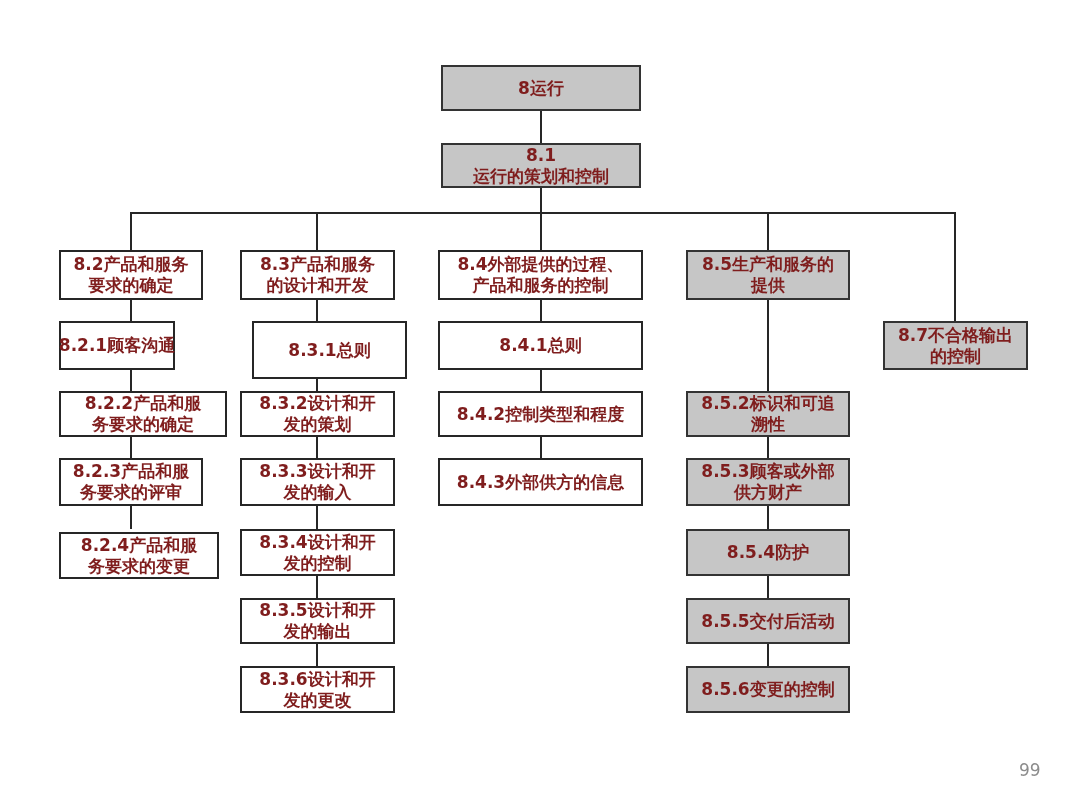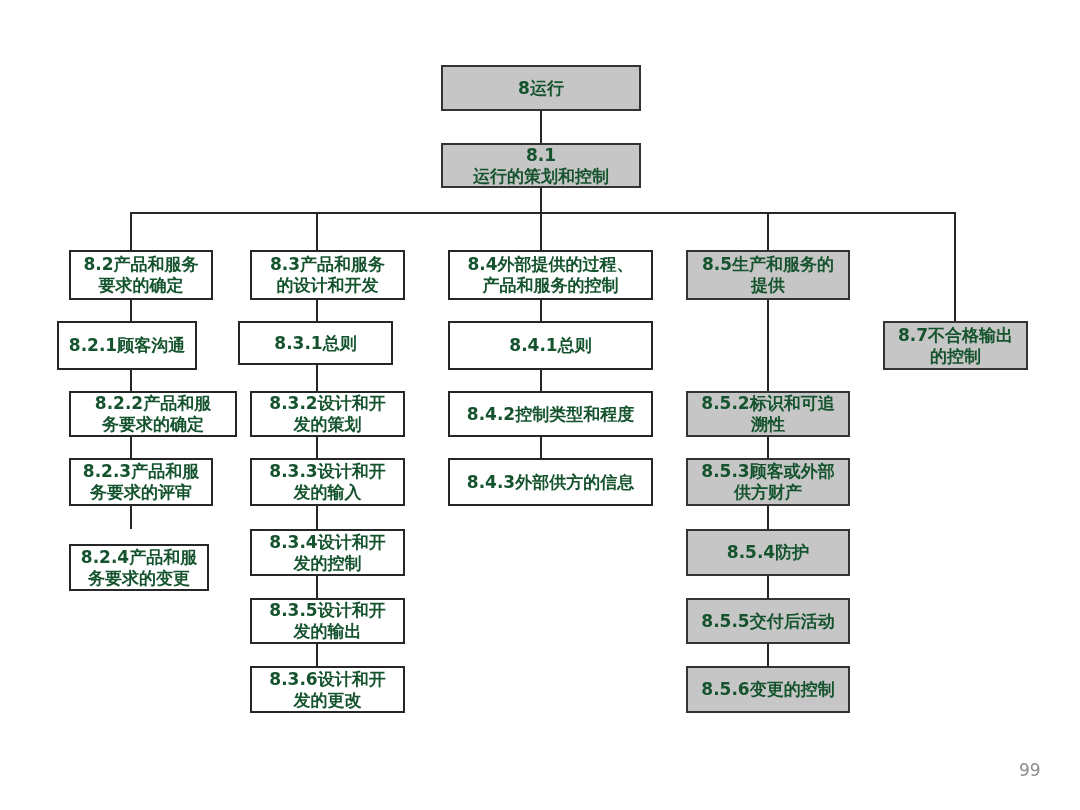--- a/index.html
+++ b/index.html
@@ -16,25 +16,25 @@
     box-sizing:border-box;
     border:2px solid #262626;
     display:flex;
     flex-direction:column;
     align-items:center;
     justify-content:center;
     text-align:center;
     font-weight:bold;
     font-size:17px;
     line-height:21px;
-    color:#14532d;
+    color:#7f1d1d;
     z-index:2;
     letter-spacing:0px;
   }
-  .white{background:#ffffff;margin-left:10px;}
+  .white{background:#ffffff;}
   .gray{background:#c6c6c6;border-color:#333333;}
   .box span{display:block;white-space:nowrap;}
   #page-number{
     position:absolute;
     left:994px;top:760px;
     font-size:17px;
     color:#8c8c8c;
     z-index:2;
     margin-left:25px;
   }
@@ -56,41 +56,41 @@
   </div>
   <div class="box gray" style="left:441px;top:143px;width:200px;height:45px">
     <span>8.1</span>
     <span>运行的策划和控制</span>
   </div>
 
   <div class="box white" style="left:59px;top:250px;width:144px;height:50px">
     <span>8.2产品和服务</span>
     <span>要求的确定</span>
   </div>
-  <div class="box white" style="left:47px;top:321px;width:140px;height:49px">
+  <div class="box white" style="left:59px;top:321px;width:116px;height:49px">
     <span>8.2.1顾客沟通</span>
   </div>
   <div class="box white" style="left:59px;top:391px;width:168px;height:46px">
     <span>8.2.2产品和服</span>
     <span>务要求的确定</span>
   </div>
   <div class="box white" style="left:59px;top:458px;width:144px;height:48px">
     <span>8.2.3产品和服</span>
     <span>务要求的评审</span>
   </div>
-  <div class="box white" style="left:59px;top:544px;width:140px;height:47px">
+  <div class="box white" style="left:59px;top:532px;width:160px;height:47px">
     <span>8.2.4产品和服</span>
     <span>务要求的变更</span>
   </div>
 
   <div class="box white" style="left:240px;top:250px;width:155px;height:50px">
     <span>8.3产品和服务</span>
     <span>的设计和开发</span>
   </div>
-  <div class="box white" style="left:228px;top:321px;width:155px;height:44px">
+  <div class="box white" style="left:252px;top:321px;width:155px;height:58px">
     <span>8.3.1总则</span>
   </div>
   <div class="box white" style="left:240px;top:391px;width:155px;height:46px">
     <span>8.3.2设计和开</span>
     <span>发的策划</span>
   </div>
   <div class="box white" style="left:240px;top:458px;width:155px;height:48px">
     <span>8.3.3设计和开</span>
     <span>发的输入</span>
   </div>

